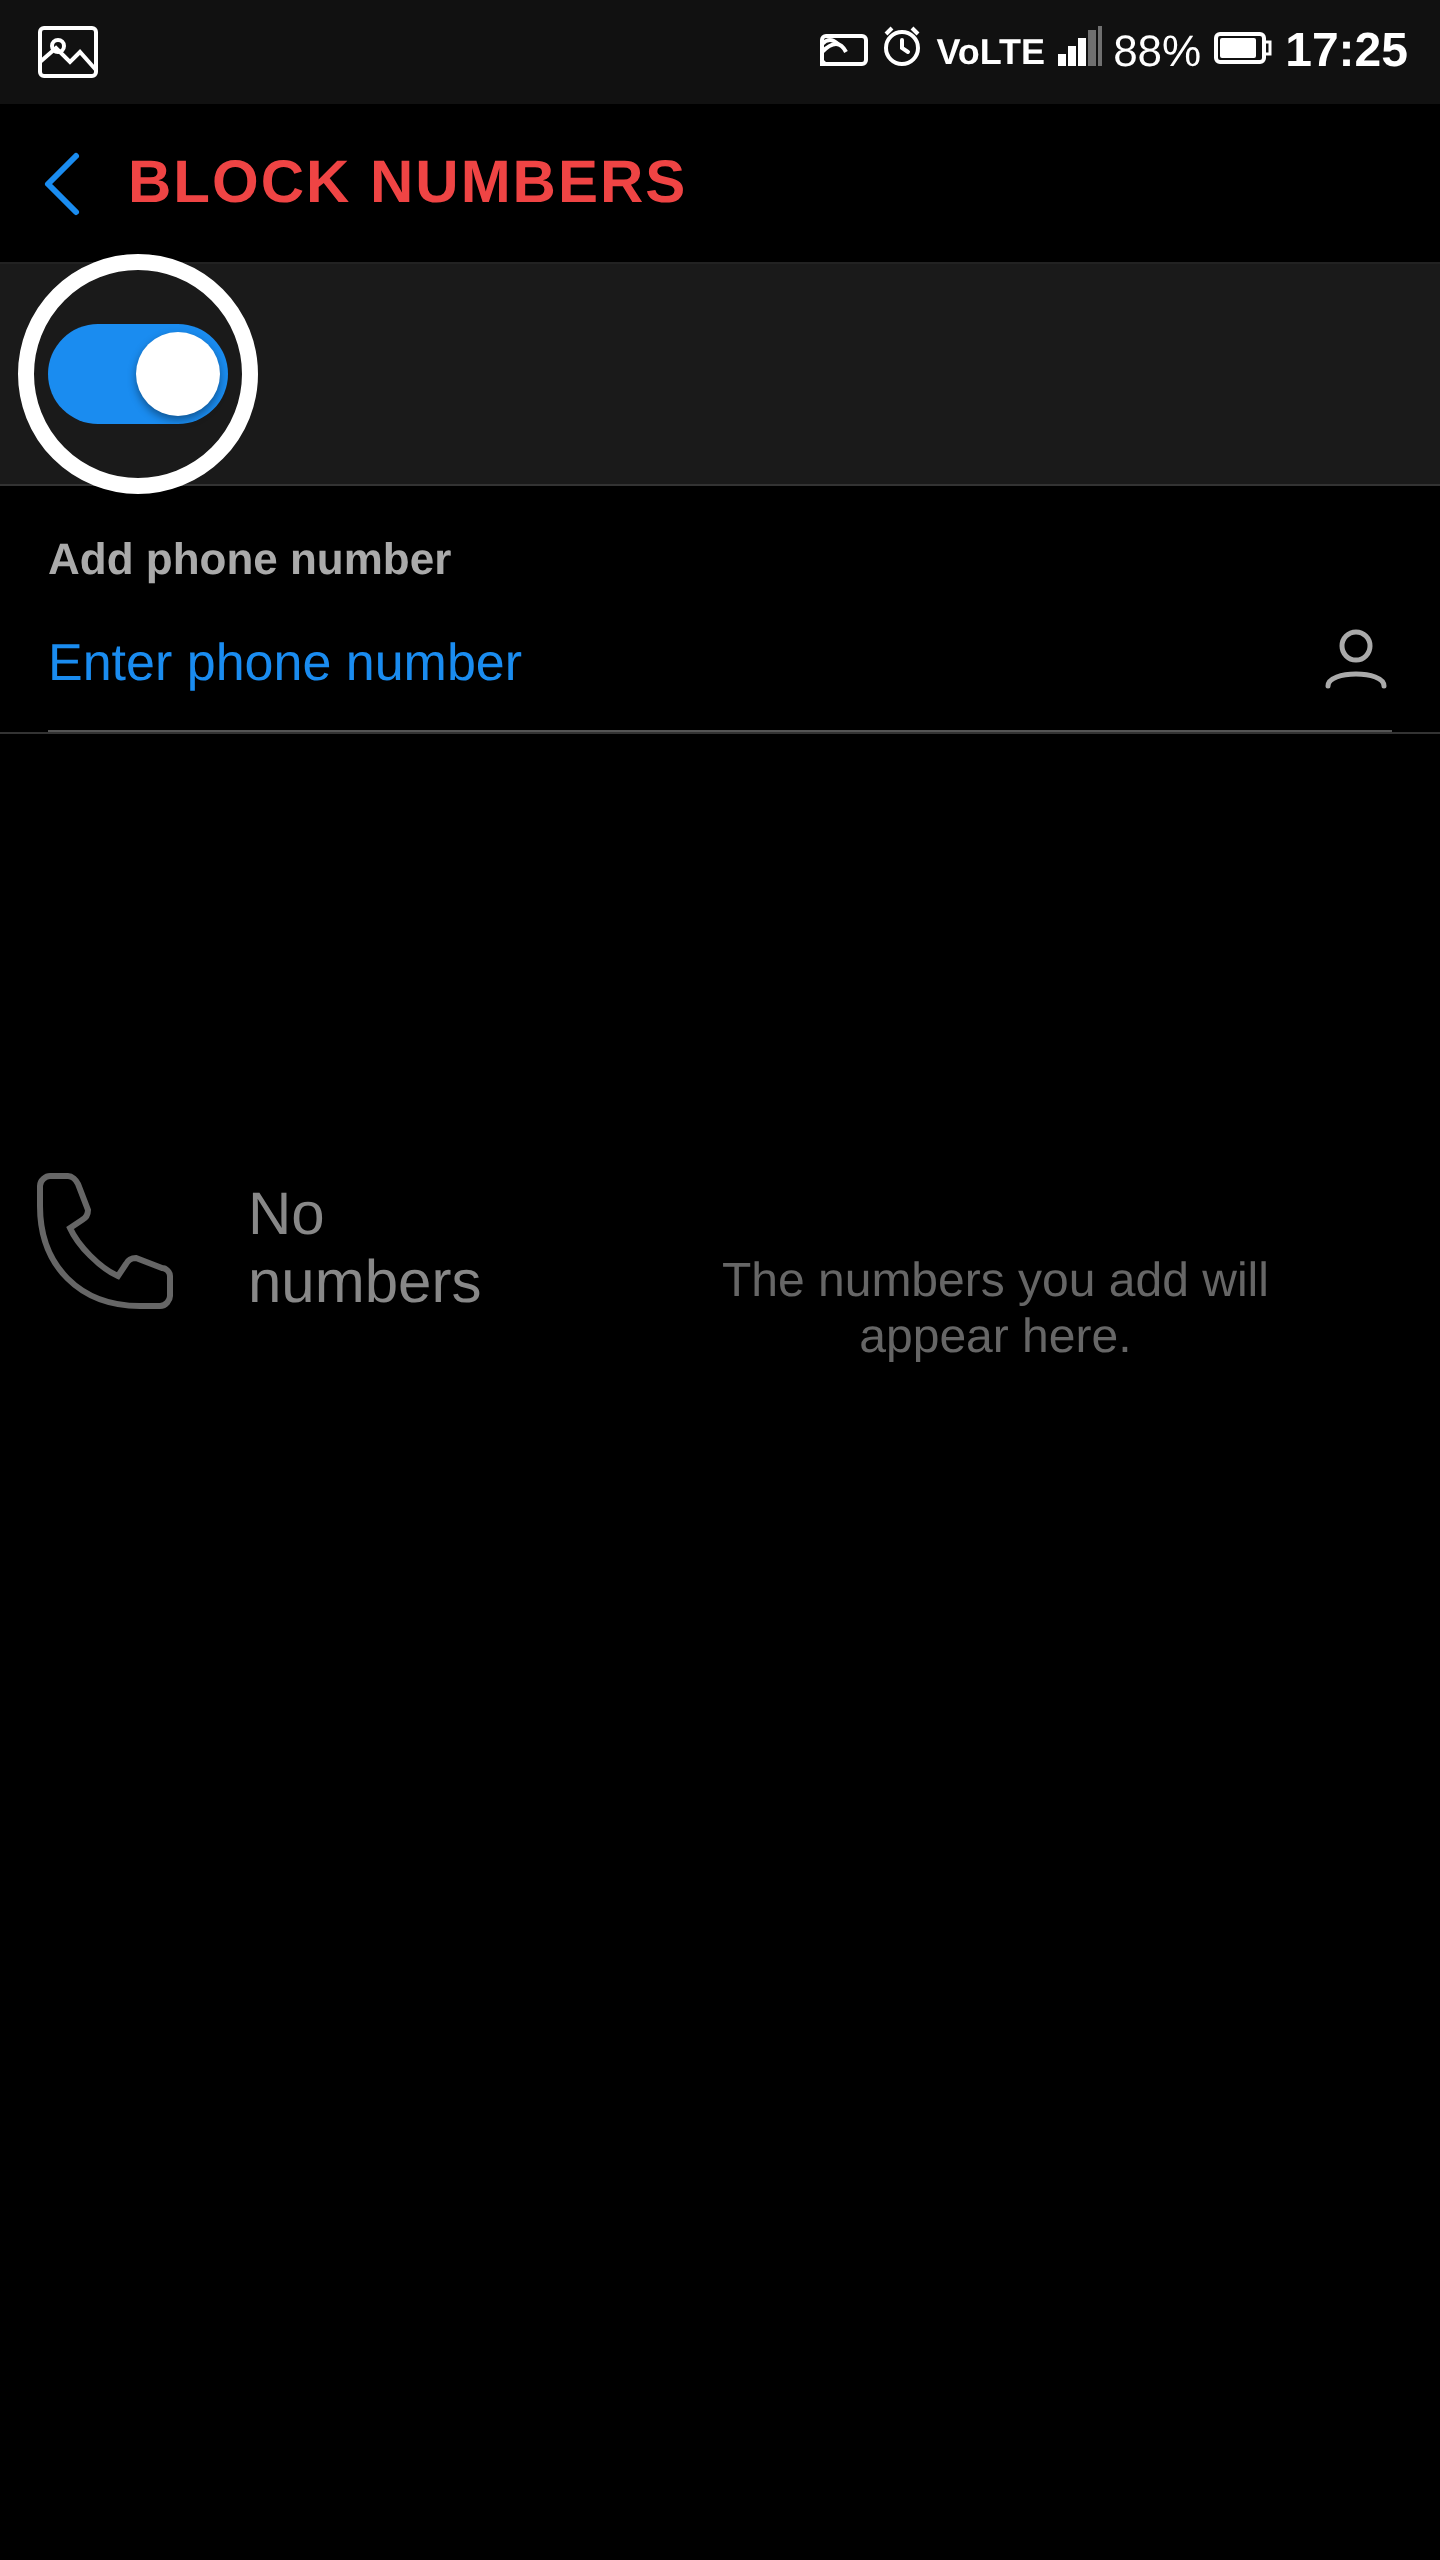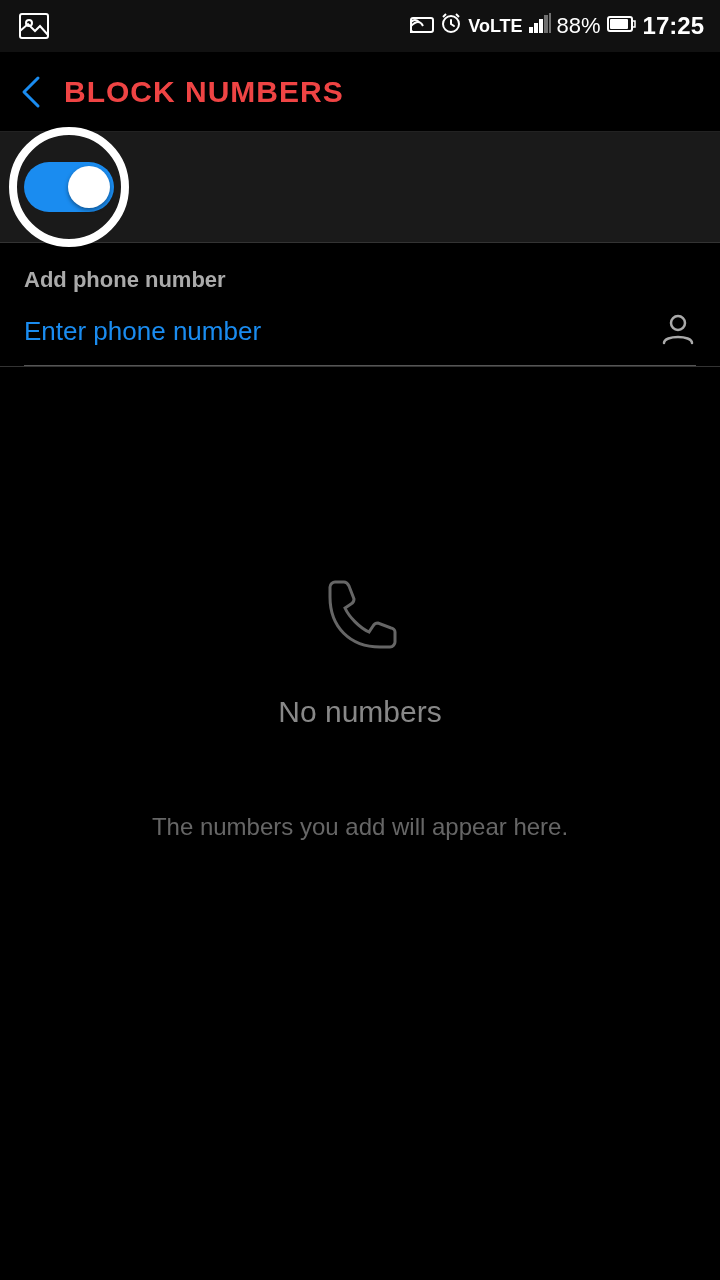--- a/index.html
+++ b/index.html
@@ -200,21 +200,20 @@
       width: 100%;
       height: 1px;
       background: #333;
       margin-top: 0;
     }
 
     
     .empty-state {
       width: 100%;
       display: flex;
-      flex-direction: column;
       align-items: center;
       justify-content: flex-start;
       padding-top: 200px;
       gap: 24px;
     }
 
     .no-numbers-text {
       font-size: 30px;
       color: #888;
     }

